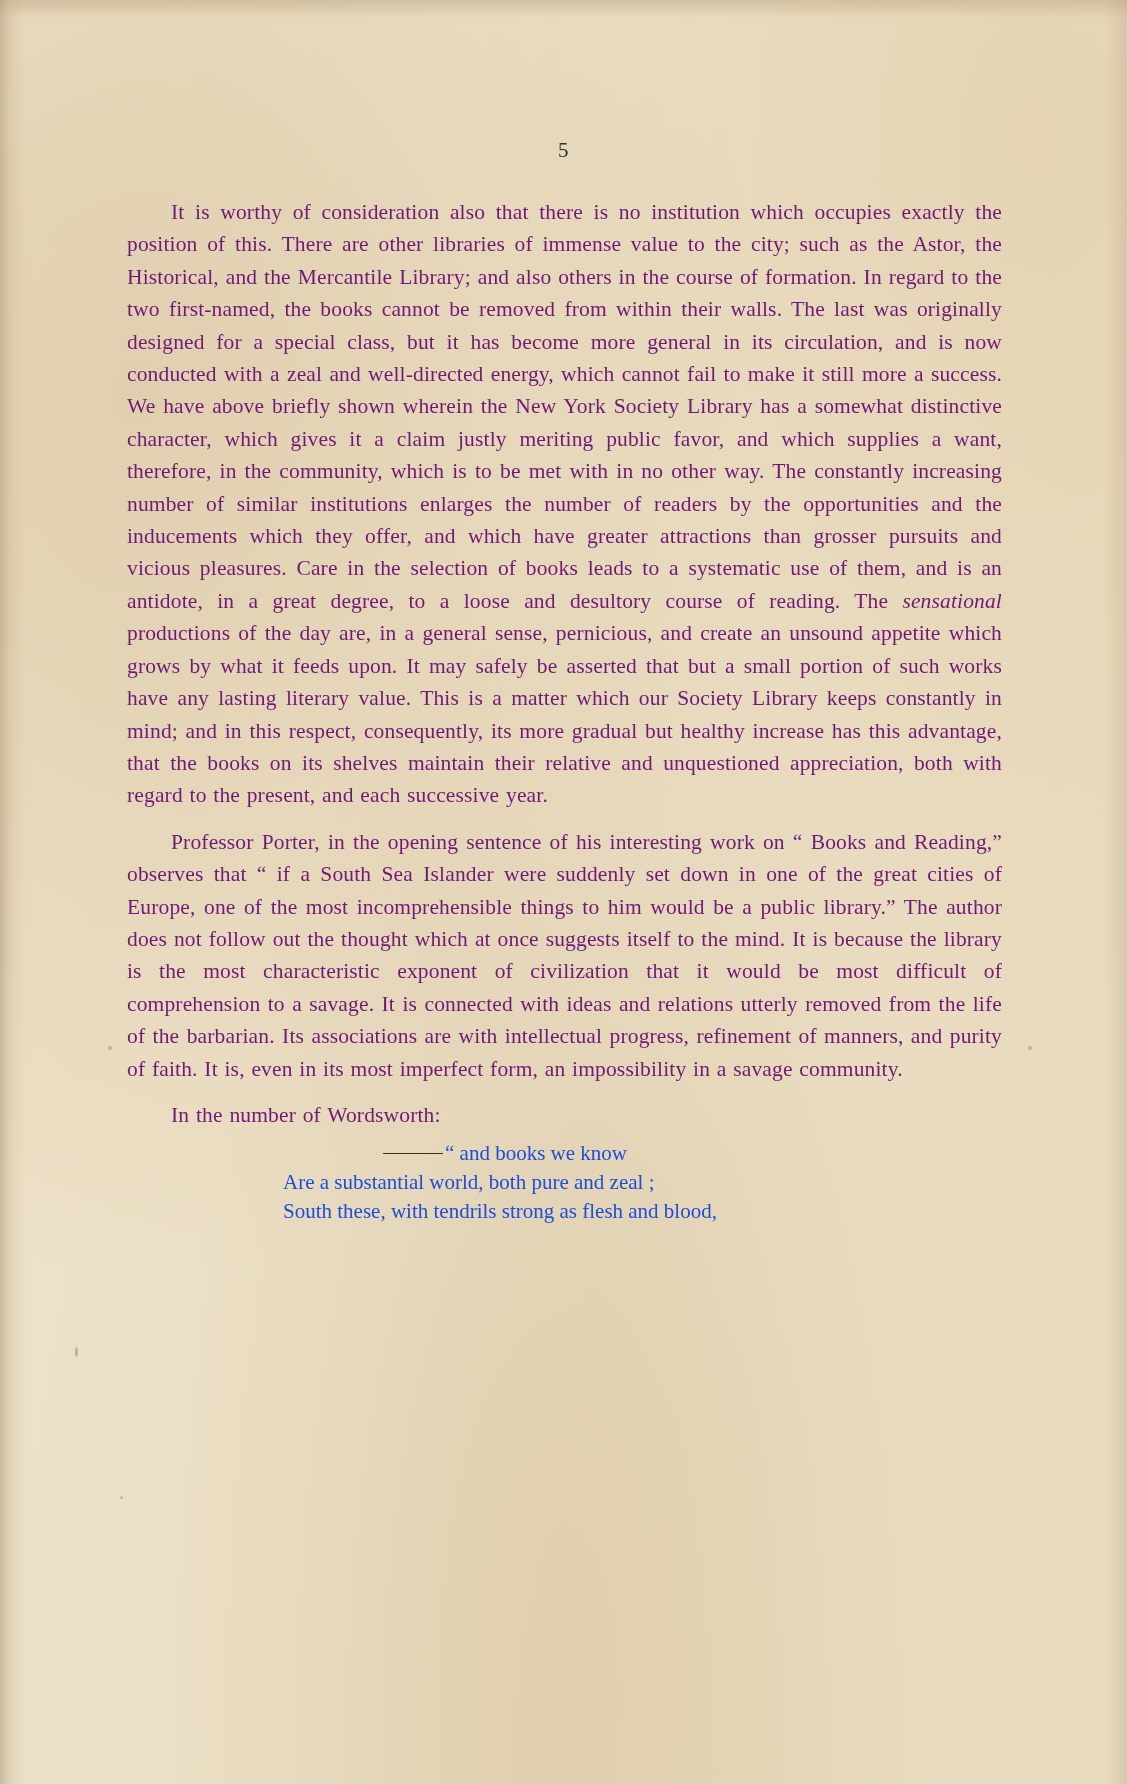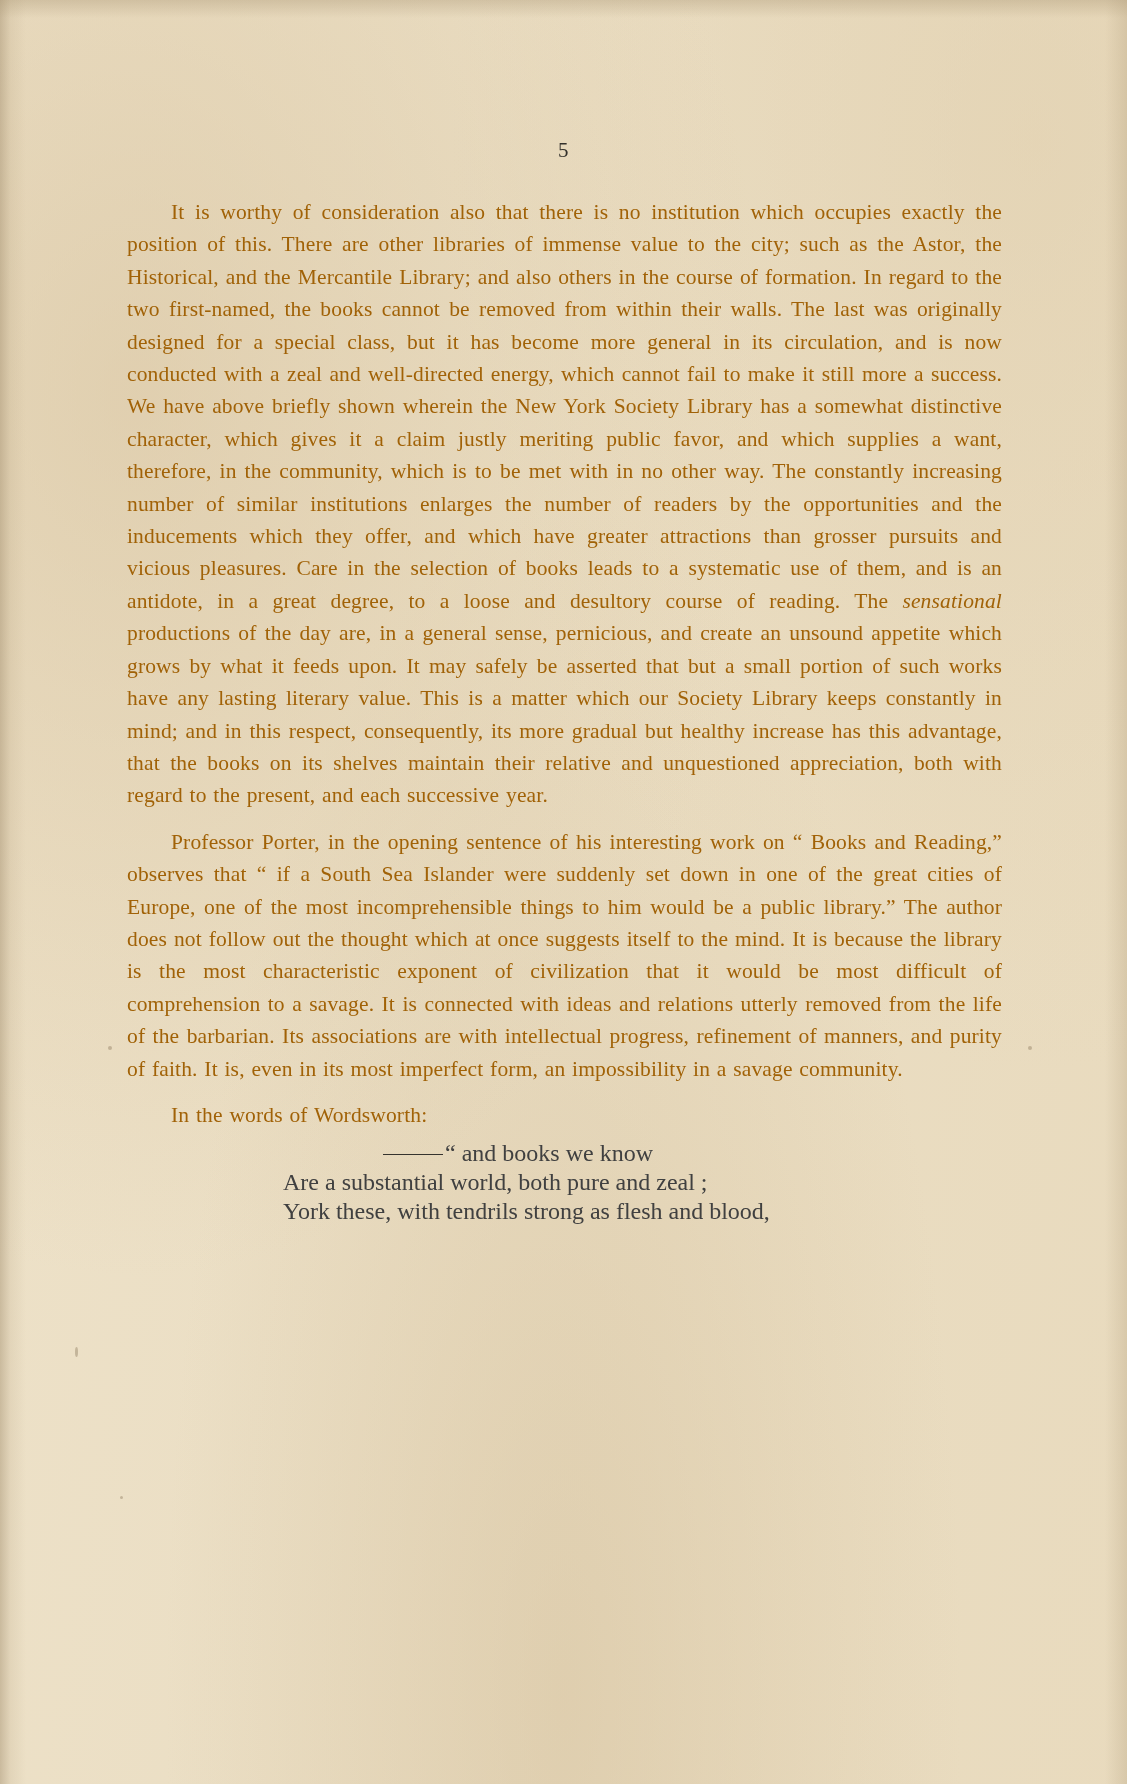--- a/index.html
+++ b/index.html
@@ -77,37 +77,37 @@
     left: 127px;
     width: 875px;
   }
 
   p.para {
     margin: 0;
     font-size: 21.5px;
     line-height: 32.4px;
     text-align: justify;
     text-indent: 44px;
-    color: #a16207;
+    color: #701a75;
     letter-spacing: 0.15px;
     word-spacing: 1.2px;
   }
   p.para + p.para {
     margin-top: 14px;
   }
   .ital {
     font-style: italic;
   }
 
   .verse-block {
     margin-top: 8px;
     margin-left: 156px;
-    font-size: 24px;
+    font-size: 21px;
     line-height: 29px;
-    color: #404040;
+    color: #1d4ed8;
   }
   .verse-line {
     white-space: nowrap;
   }
   .verse-line.first {
     margin-left: 0;
   }
   .dash-rule {
     display: inline-block;
     width: 60px;
@@ -135,22 +135,22 @@
 <div class="page">
 
   <div class="page-number">5</div>
 
   <div class="body-col">
 
     <p class="para"><span>It is worthy of consideration also that there is no institution which occupies exactly the position of this.   There are other libraries of immense value to the city; such as the Astor, the Historical, and the Mercantile Library; and also others in the course of formation.   In regard to the two first-named, the books cannot be removed from within their walls.   The last was originally designed for a special class, but it has become more general in its circulation, and is now conducted with a zeal and well-directed energy, which cannot fail to make it still more a success.   We have above briefly shown wherein the New York Society Library has a somewhat distinctive character, which gives it a claim justly meriting public favor, and which supplies a want, therefore, in the community, which is to be met with in no other way.   The constantly increasing number of similar institutions enlarges the number of readers by the opportunities and the inducements which they offer, and which have greater attractions than grosser pursuits and vicious pleasures.   Care in the selection of books leads to a systematic use of them, and is an antidote, in a great degree, to a loose and desultory course of reading.   The </span><span class="ital">sensational</span><span> productions of the day are, in a general sense, pernicious, and create an unsound appetite which grows by what it feeds upon.   It may safely be asserted that but a small portion of such works have any lasting literary value.  This is a matter which our Society Library keeps constantly in mind; and in this respect, consequently, its more gradual but healthy increase has this advantage, that the books on its shelves maintain their relative and unquestioned appreciation, both with regard to the present, and each successive year.</span></p>
 
     <p class="para"><span>Professor Porter, in the opening sentence of his interesting work on “ Books and Reading,” observes that “ if a South Sea Islander were suddenly set down in one of the great cities of Europe, one of the most incomprehensible things to him would be a public library.”   The author does not follow out the thought which at once suggests itself to the mind.   It is because the library is the most characteristic exponent of civilization that it would be most difficult of comprehension to a savage.   It is connected with ideas and relations utterly removed from the life of the barbarian.   Its associations are with intellectual progress, refinement of manners, and purity of faith.   It is, even in its most imperfect form, an impossibility in a savage community.</span></p>
 
-    <p class="para"><span>In the words of Wordsworth:</span></p>
+    <p class="para"><span>In the number of Wordsworth:</span></p>
 
     <div class="verse-block">
       <div class="verse-line first"><span class="verse-indent"></span><span class="dash-rule"></span><span>“ and books we know</span></div>
       <div class="verse-line">Are a substantial world, both pure and zeal ;</div>
-      <div class="verse-line">York these, with tendrils strong as flesh and blood,</div>
+      <div class="verse-line">South these, with tendrils strong as flesh and blood,</div>
     </div>
 
   </div>
 </div>
 
 </body></html>

